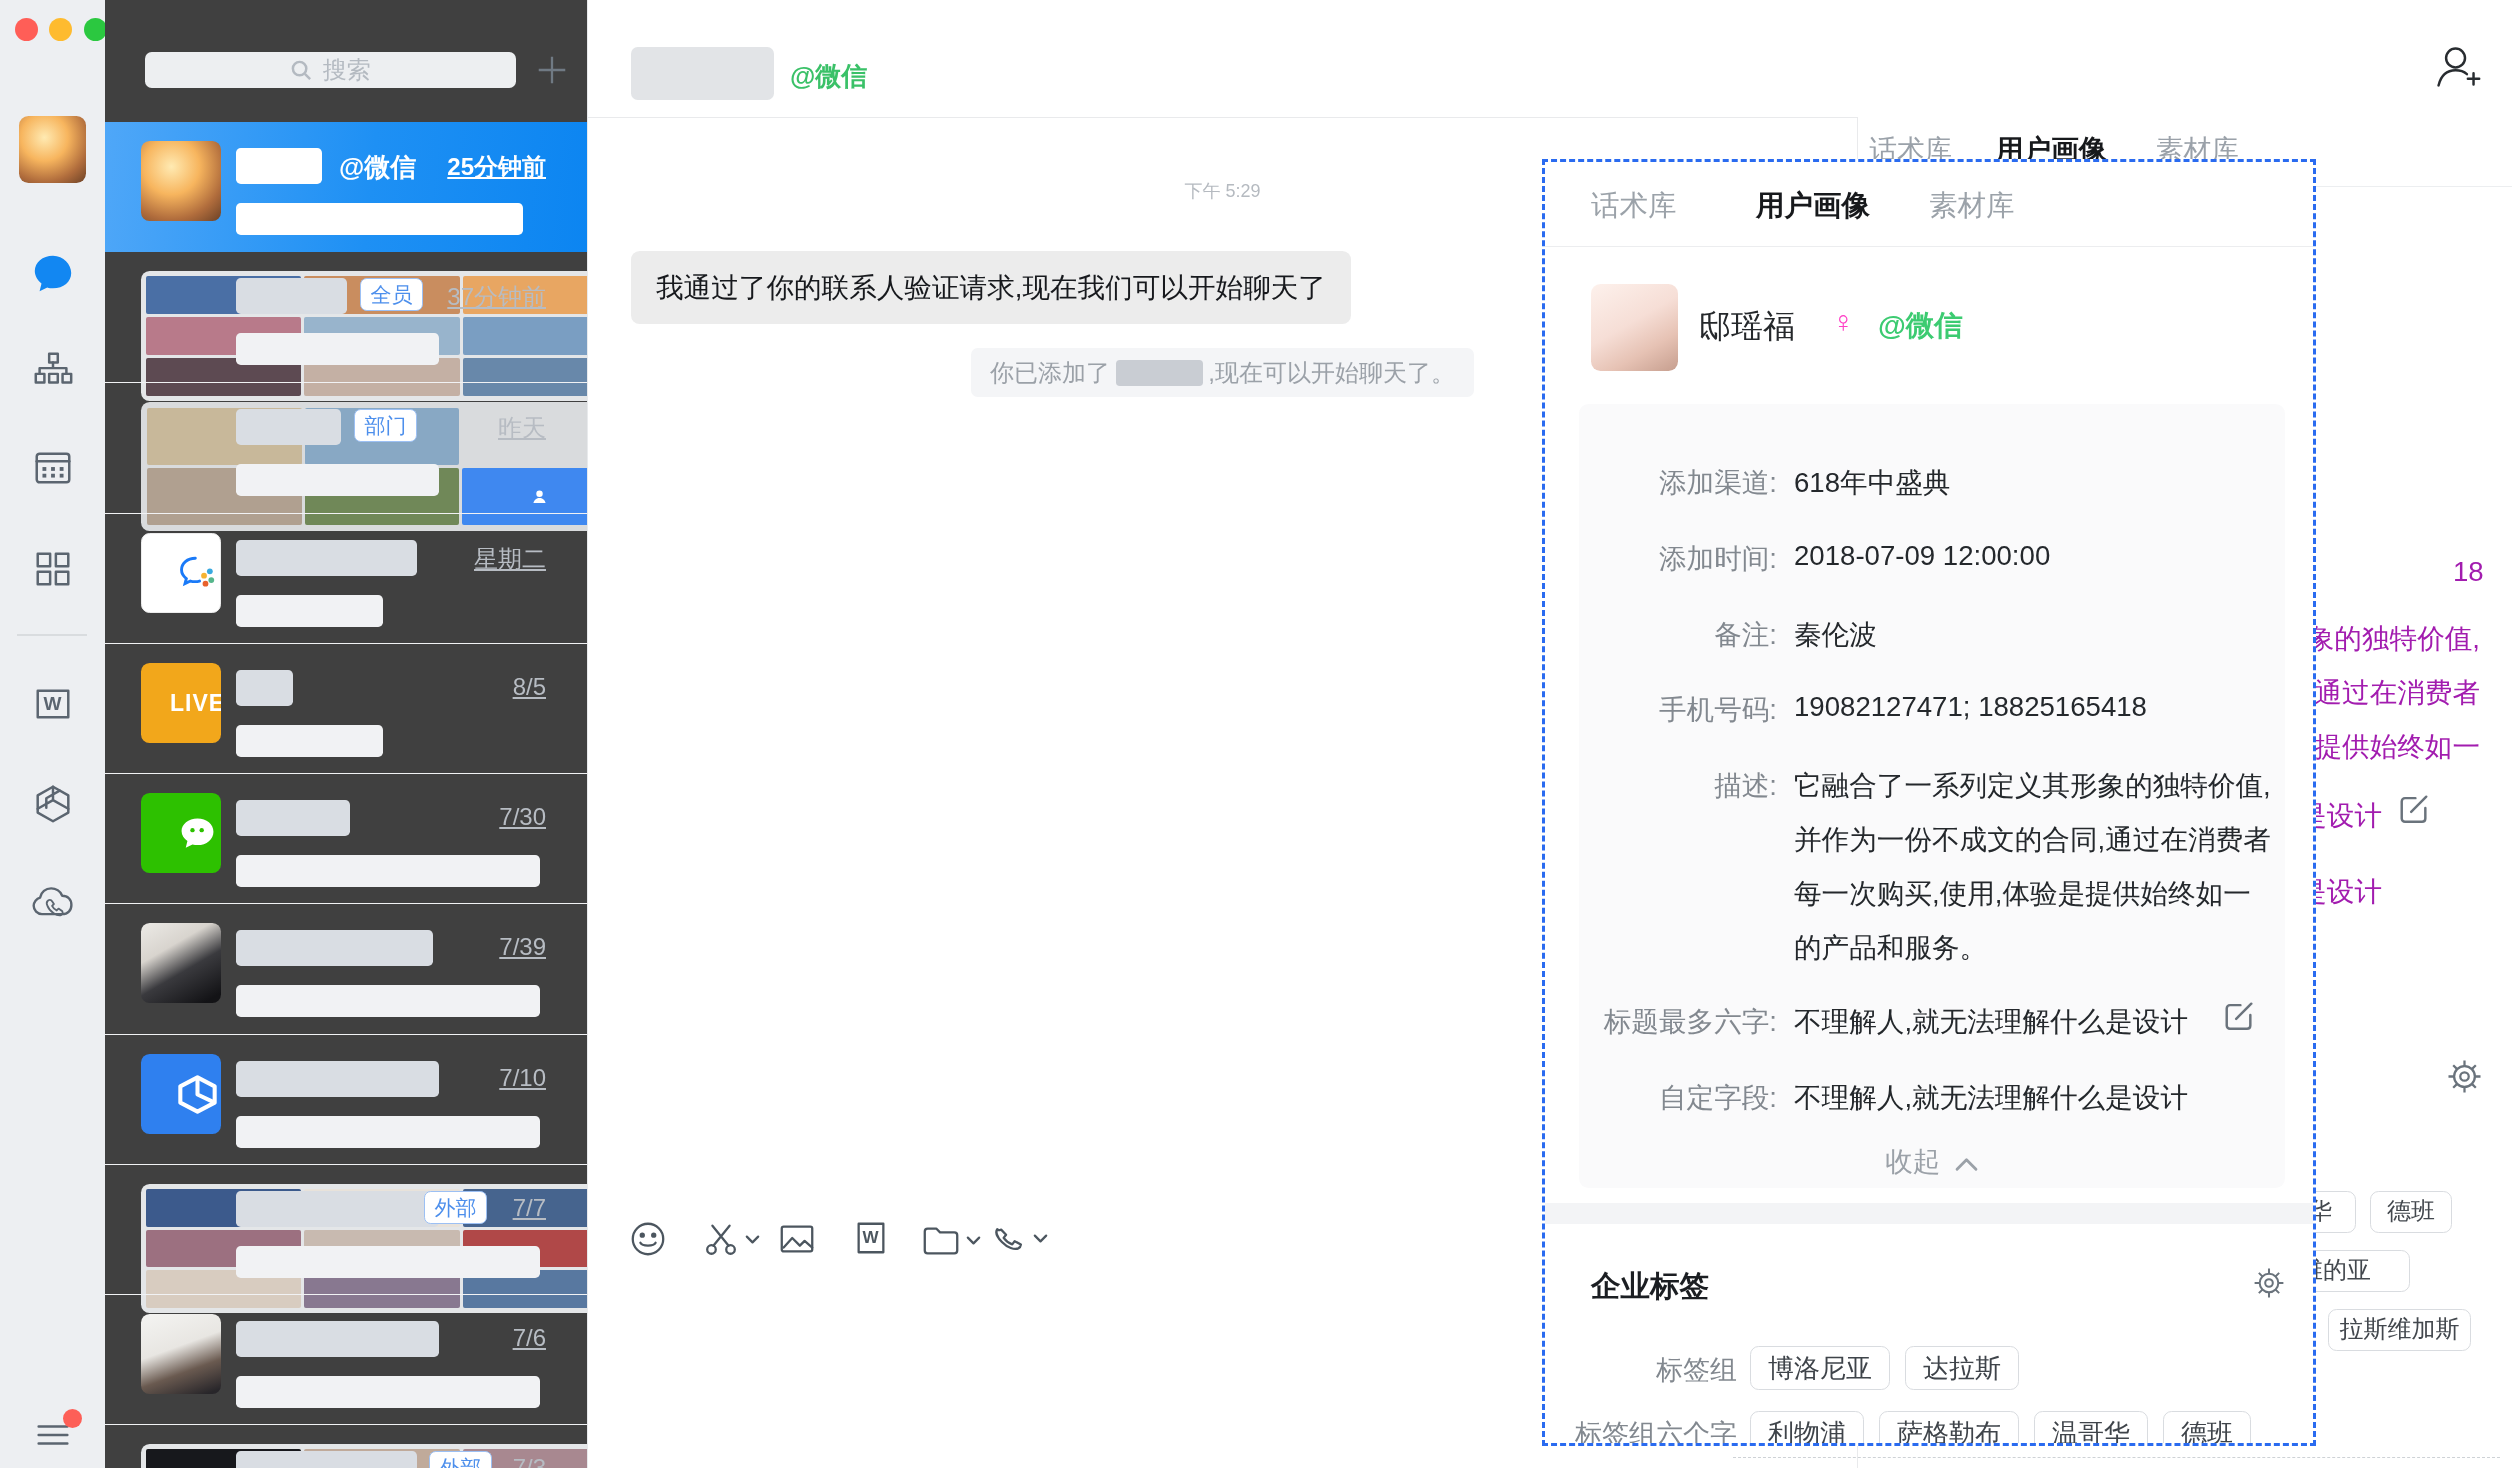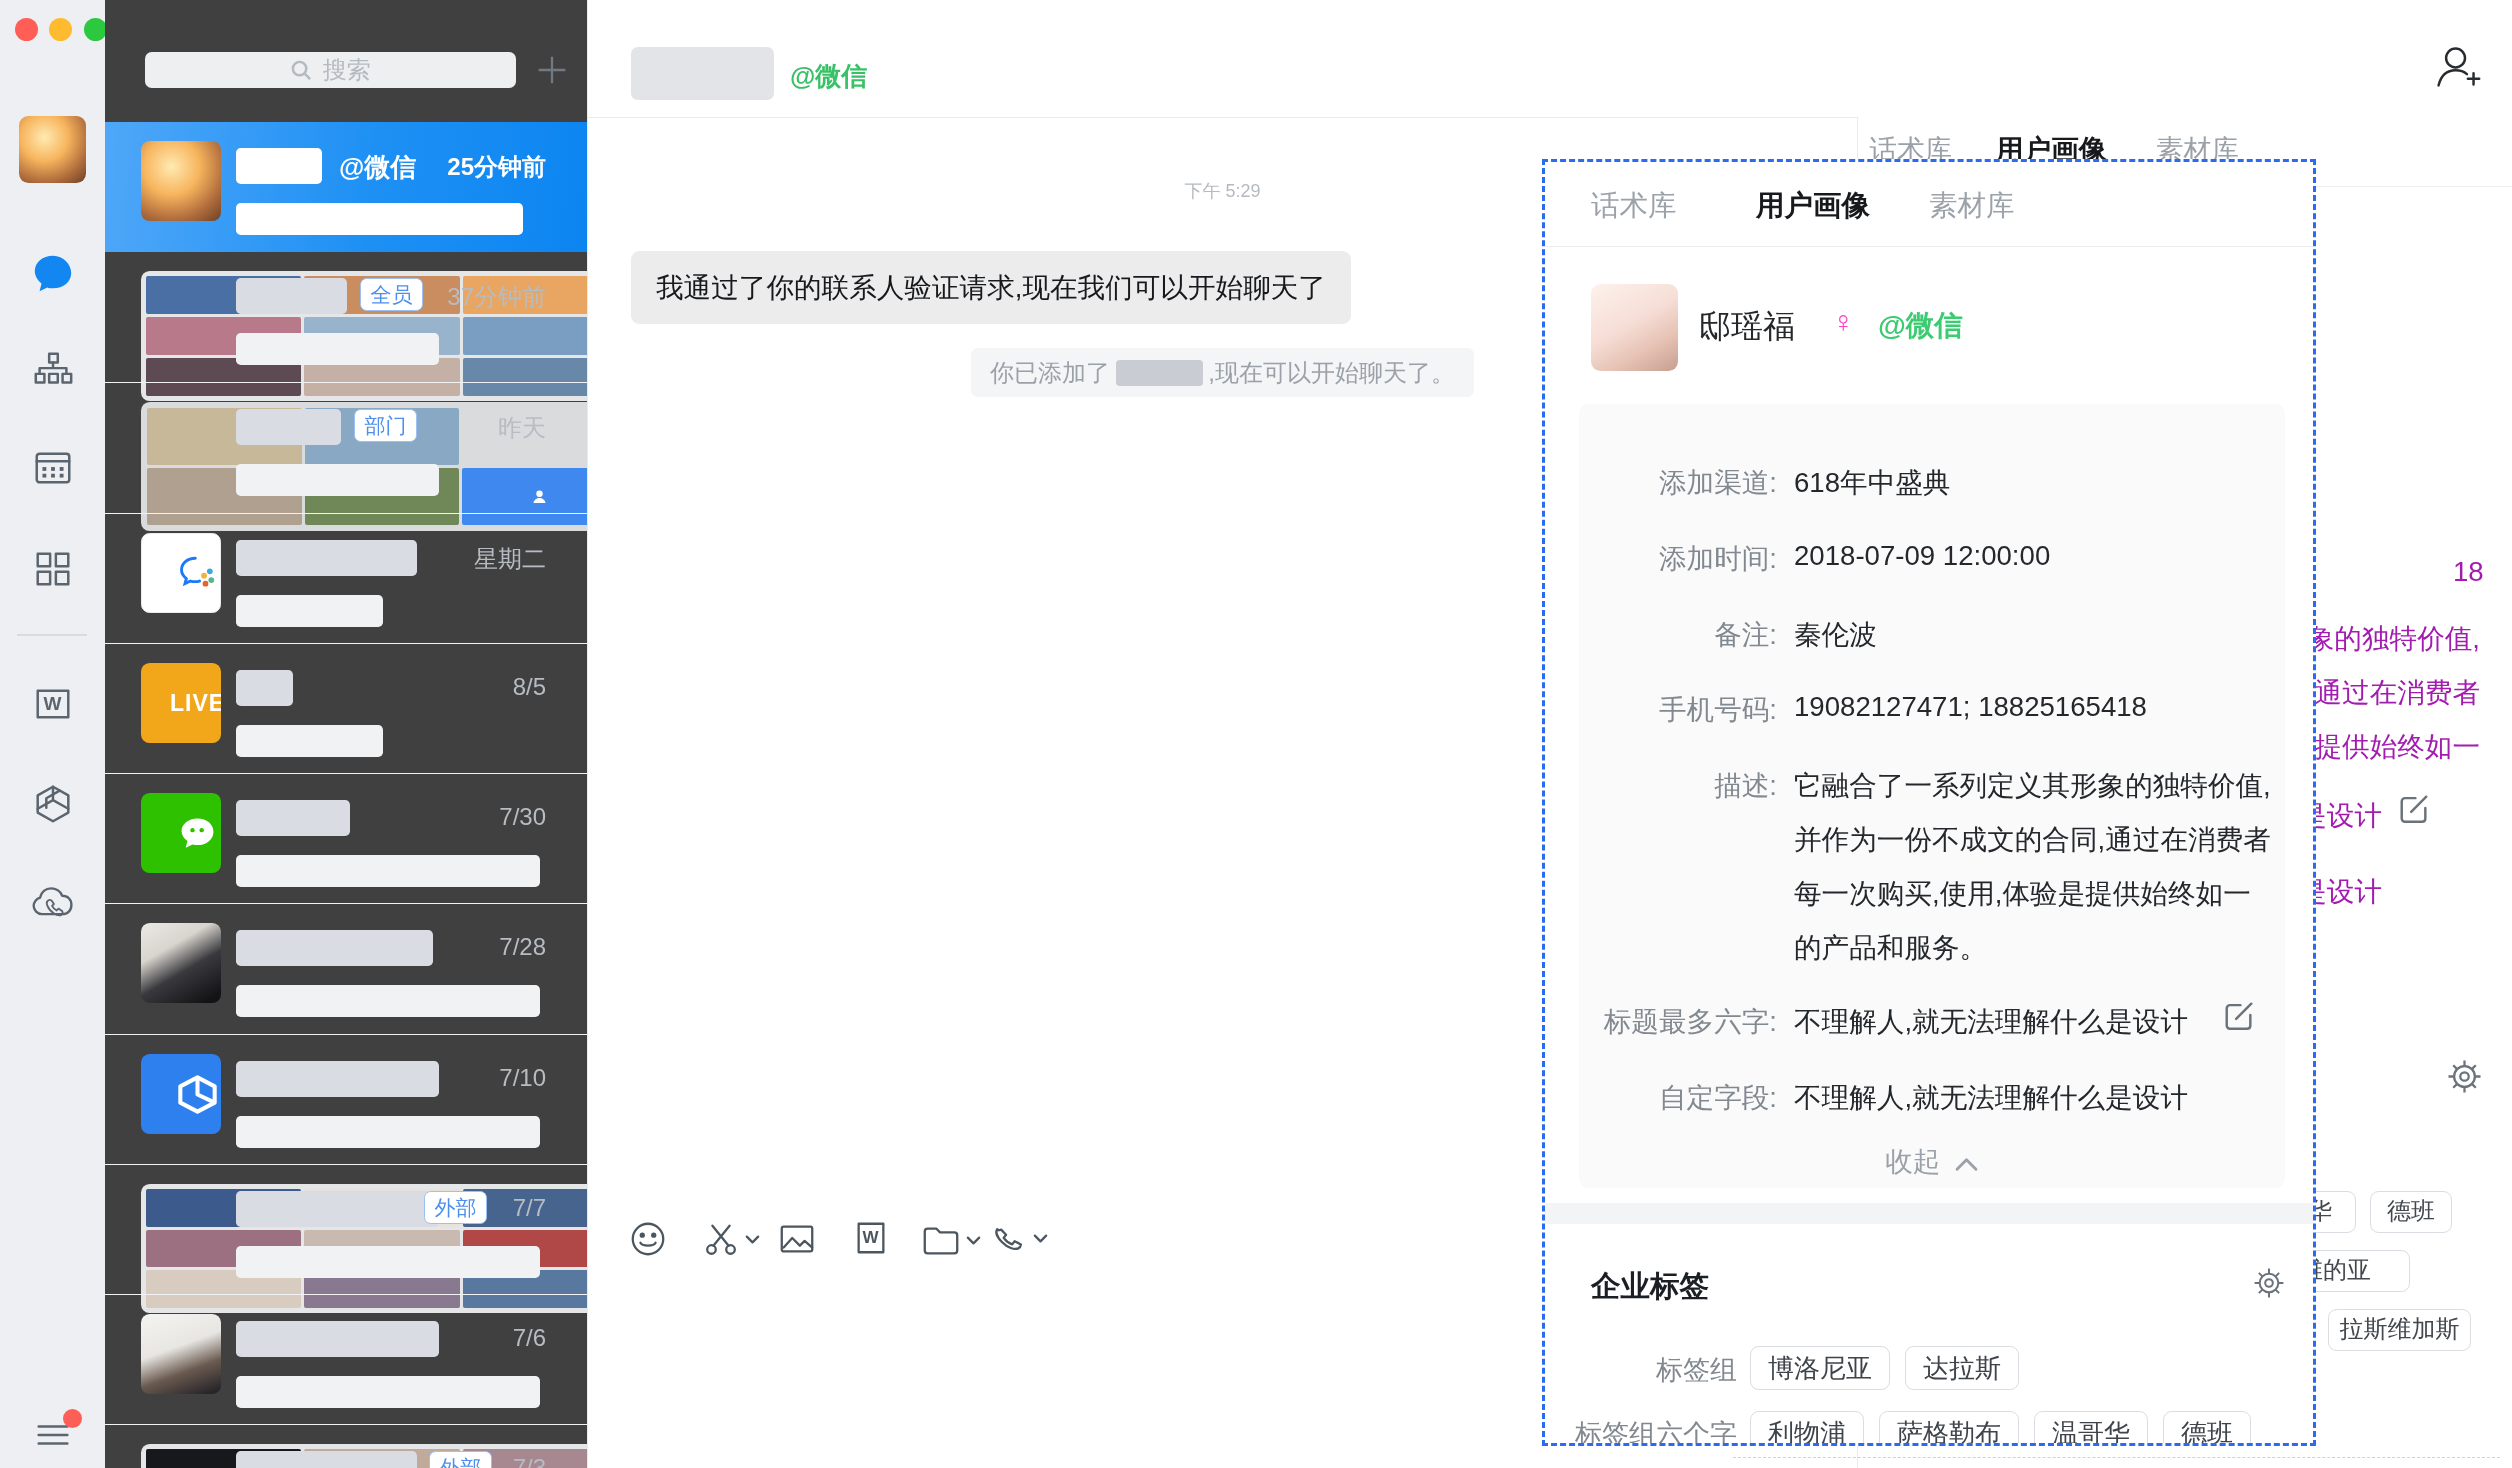--- a/index.html
+++ b/index.html
@@ -29,21 +29,21 @@
   #addbtn svg { stroke:#707a84; stroke-width:2.4; }
 
   .citem { position:absolute; left:0; width:482px; height:130px; }
   .citem.sep { border-top:1px solid #f1f2f4; }
   .citem.sel { background:linear-gradient(96deg,#4fa7f8 0%, #1e90f4 55%, #0c85f1 100%); }
   .cava { position:absolute; left:36px; top:19px; width:80px; height:80px; border-radius:8.6px; overflow:hidden;padding-left:33px; }
   .nameblk { position:absolute; left:131px; top:26px; height:36px; border-radius:4.8px; background:#d9dde3; }
   .sel .nameblk { background:#fff; }
   .subblk { position:absolute; left:131px; top:81px; height:32px; border-radius:4.8px; background:#f1f2f4; }
   .sel .subblk { background:#fff; }
-  .ctime { position:absolute; right:41px; top:28.5px; font-size:24px; color:#b7bcc3; }
+  .ctime { position:absolute; right:41px; top:28.5px; font-size:24px; color:#b7bcc3;text-decoration:underline; }
   .sel .ctime { color:#fff; font-weight:bold; }
   .chandle { position:absolute; top:27.6px; font-size:26px; color:#fff; font-weight:bold; }
   .cbadge { position:absolute; top:26px; font-size:21px; color:#4d8fec; border:1.9px solid #9cc0f4; border-radius:6.7px;
     padding:1.9px 9.5px; line-height:27px; background:#fff; white-space:nowrap; }
 
   .grid9 { display:grid; grid-template-columns:repeat(3,1fr); gap:2.9px; padding:4.8px; background:#e4e6e8; width:100%; height:100%; }
   .grid9 i, .grid6 i { border-radius:1.9px; }
   .g1 i:nth-child(1){background:#4a6fa5}.g1 i:nth-child(2){background:#c98d5f}.g1 i:nth-child(3){background:#e8a662}
   .g1 i:nth-child(4){background:#b87a8a}.g1 i:nth-child(5){background:#98b4cc}.g1 i:nth-child(6){background:#7a9ec2}
   .g1 i:nth-child(7){background:#5d4a52}.g1 i:nth-child(8){background:#c4b0a4}.g1 i:nth-child(9){background:#6888aa}
@@ -289,21 +289,21 @@
           </svg>
       </div>
       <div class="nameblk" style="width:114px"></div>
       <span class="ctime">7/30</span>
       <div class="subblk" style="width:304px"></div>
     </div>
 
     <div class="citem sep" style="top:903px">
       <div class="cava av-man1"></div>
       <div class="nameblk" style="width:197px"></div>
-      <span class="ctime">7/28</span>
+      <span class="ctime">7/39</span>
       <div class="subblk" style="width:304px"></div>
     </div>
 
     <div class="citem sep" style="top:1034px">
       <div class="cava av-box">
         <svg width="49" height="49" viewBox="0 0 52 52">
             <polygon points="26,7 45,17 45,35 26,45 7,35 7,17" fill="none" stroke="#fff" stroke-width="4.5" stroke-linejoin="round"></polygon>
             <path d="M26 7 v19 l19 9" fill="none" stroke="#fff" stroke-width="4.5" stroke-linejoin="round"></path>
           </svg>
       </div>

